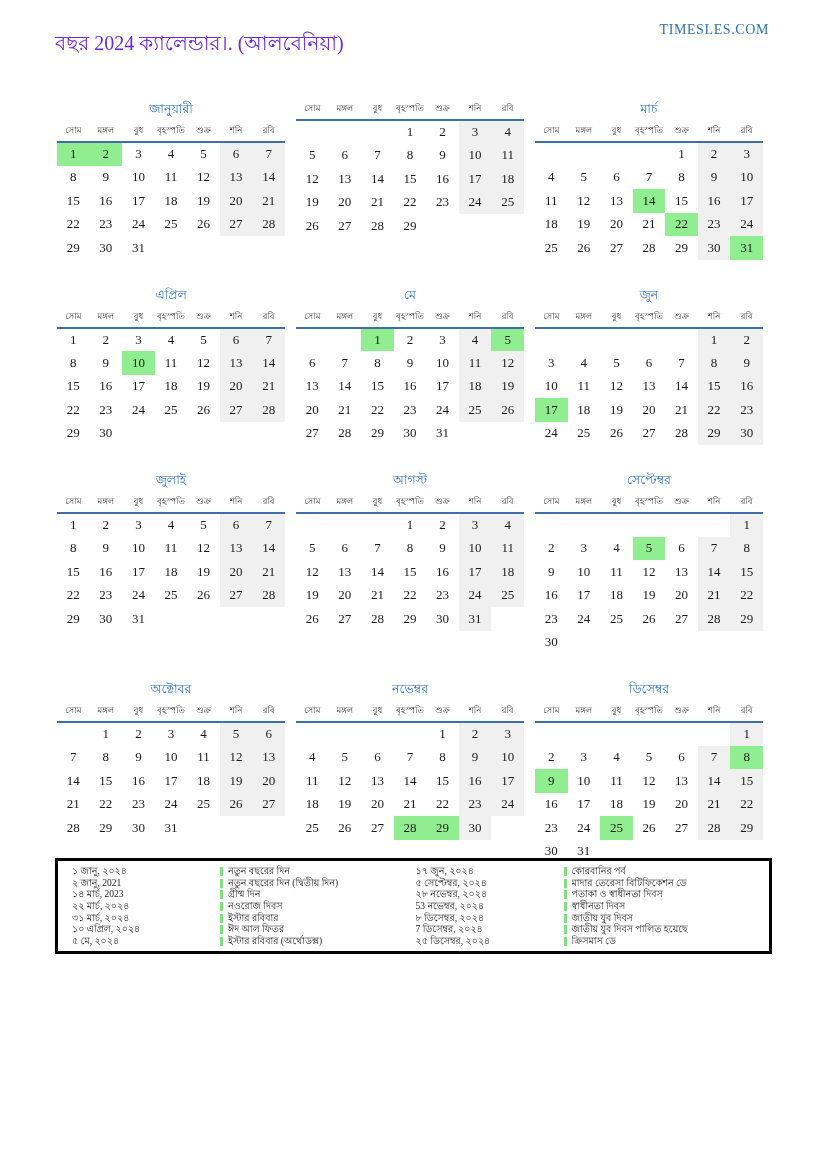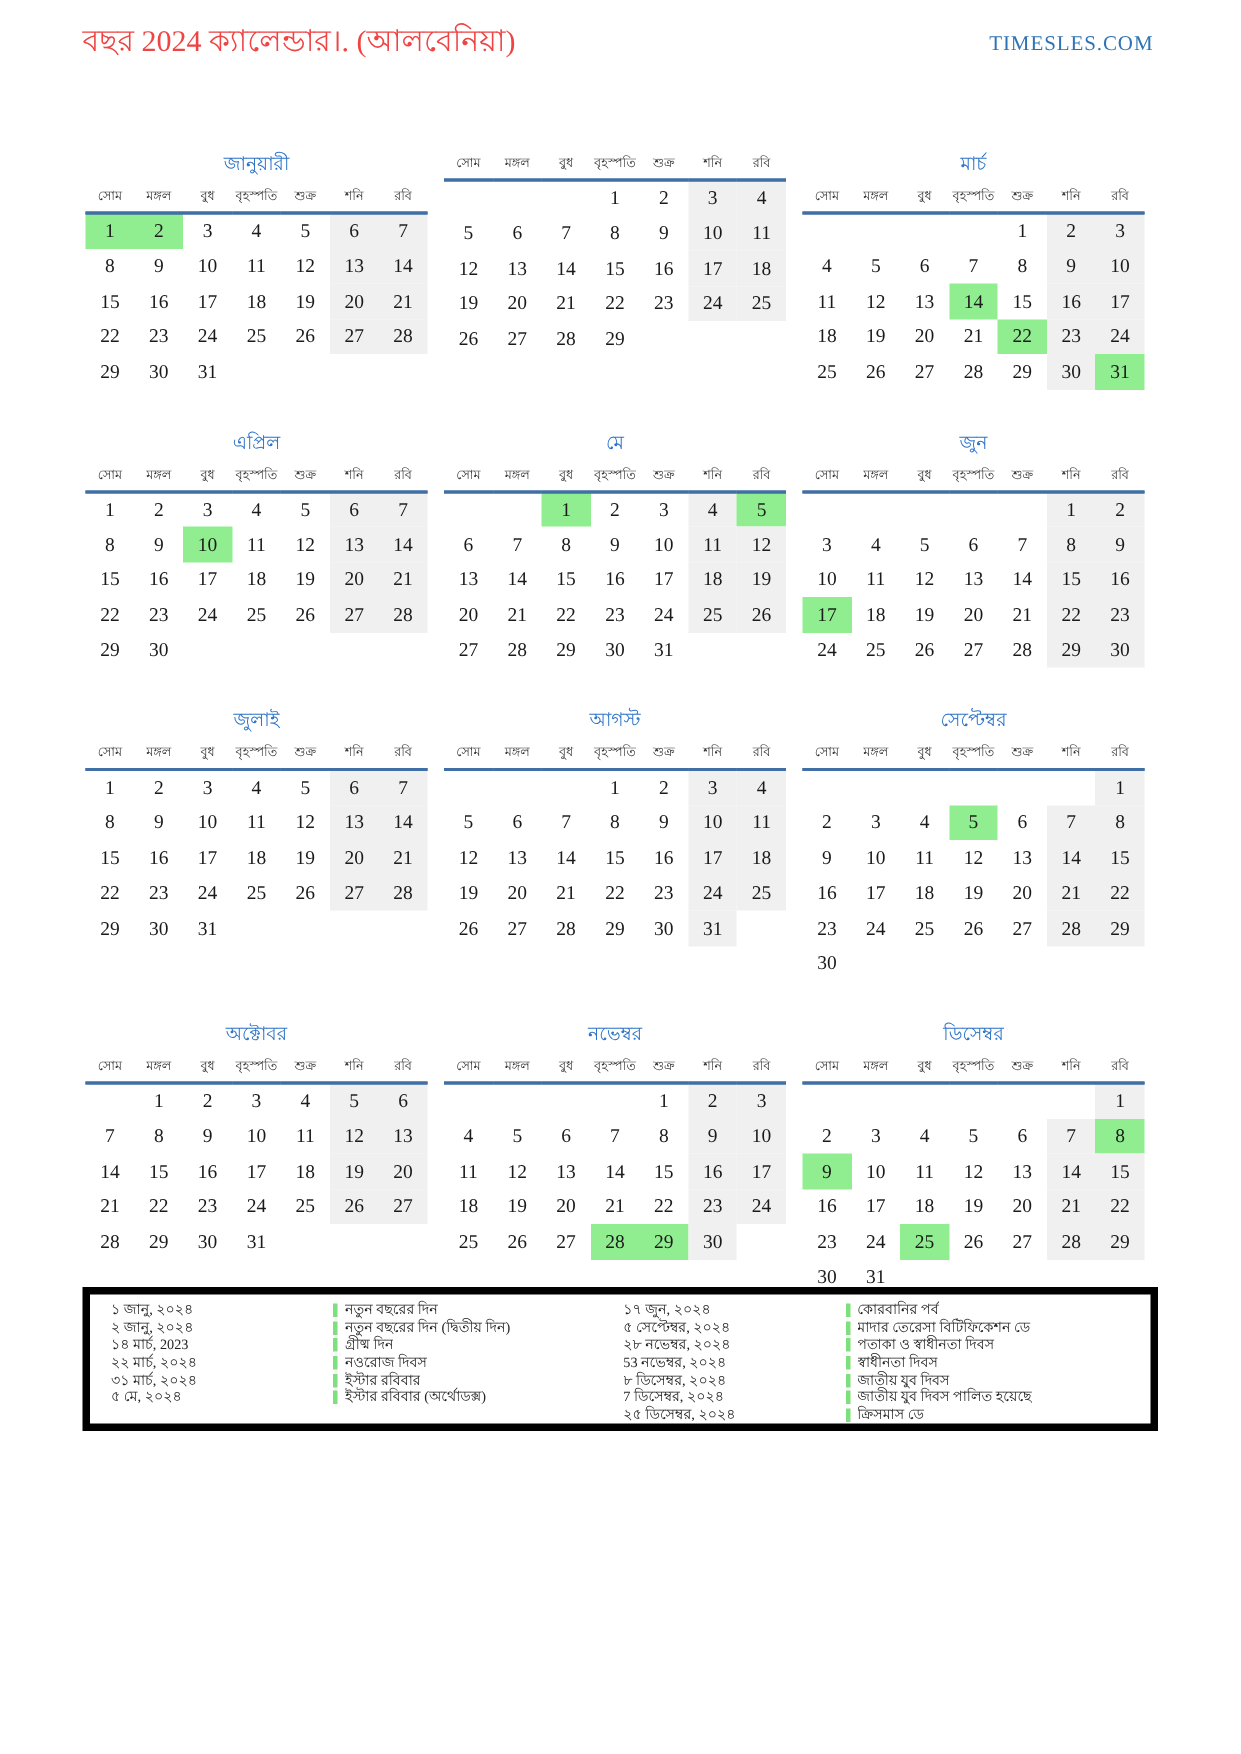--- a/index.html
+++ b/index.html
@@ -6,22 +6,22 @@
   html,body { background:#ffffff; }
   body {
     width:827px; height:1169px;
     font-family:"Liberation Serif", serif;
     color:#1a1a1a;
     position:relative;
   }
   .page { position:relative; width:827px; height:1169px; overflow:hidden; }
 
   .header-title {
-    position:absolute; left:55px; top:12px;
-    font-size:20px; color:#ef4444;
+    position:absolute; left:55px; top:28px;
+    font-size:20px; color:#6d28d9;
   }
   .site-link {
     position:absolute; right:58px; top:22px;
     font-size:14px; color:#2e74b5; letter-spacing:0.6px;
     text-decoration:none; cursor:pointer;
   }
 
   .months {
     position:absolute; left:57px; top:62px; width:714px;
     display:grid;
@@ -42,21 +42,21 @@
   }
   table.cal td {
     height:23.5px; text-align:center; vertical-align:middle;
     font-size:13px; color:#1a1a1a;
   }
   td.weekend { background:#f0f0f0; }
   td.holiday { background:#90ee90; }
 
   .legend {
     position:absolute; left:55px; top:858px; width:717px; height:96px;
-    border:5px solid #000000;
+    border:3px solid #000000;
     padding:5px 10px 4px 14px;
     display:flex; flex-direction:row;
   }
   .legend-col { width:50%; display:flex; flex-direction:column; }
   .legend-row { display:flex; align-items:center; height:11.6px; }
   .legend-date {
     width:148px; flex:none; font-size:9.5px; color:#222;
     white-space:nowrap; overflow:hidden;
   }
   .legend-marker {
@@ -850,38 +850,43 @@
     </div>
 
   <div class="legend">
     <div class="legend-col">
         <div class="legend-row">
           <span class="legend-date">১ জানু, ২০২৪</span>
           <span class="legend-marker"></span>
           <span class="legend-name">নতুন বছরের দিন</span>
         </div>
         <div class="legend-row">
-          <span class="legend-date">২ জানু, ২০২৪</span>
+          <span class="legend-date">২ জানু, 2021</span>
           <span class="legend-marker"></span>
           <span class="legend-name">নতুন বছরের দিন (দ্বিতীয় দিন)</span>
         </div>
         <div class="legend-row">
           <span class="legend-date">১৪ মার্চ, 2023</span>
           <span class="legend-marker"></span>
           <span class="legend-name">গ্রীষ্ম দিন</span>
         </div>
         <div class="legend-row">
           <span class="legend-date">২২ মার্চ, ২০২৪</span>
           <span class="legend-marker"></span>
           <span class="legend-name">নওরোজ দিবস</span>
         </div>
         <div class="legend-row">
           <span class="legend-date">৩১ মার্চ, ২০২৪</span>
           <span class="legend-marker"></span>
           <span class="legend-name">ইস্টার রবিবার</span>
+        </div>
+        <div class="legend-row">
+          <span class="legend-date">১০ এপ্রিল, ২০২৪</span>
+          <span class="legend-marker"></span>
+          <span class="legend-name">ঈদ আল ফিতর</span>
         </div>
         <div class="legend-row">
           <span class="legend-date">৫ মে, ২০২৪</span>
           <span class="legend-marker"></span>
           <span class="legend-name">ইস্টার রবিবার (অর্থোডক্স)</span>
         </div>
       </div>
     <div class="legend-col">
         <div class="legend-row">
           <span class="legend-date">১৭ জুন, ২০২৪</span>

